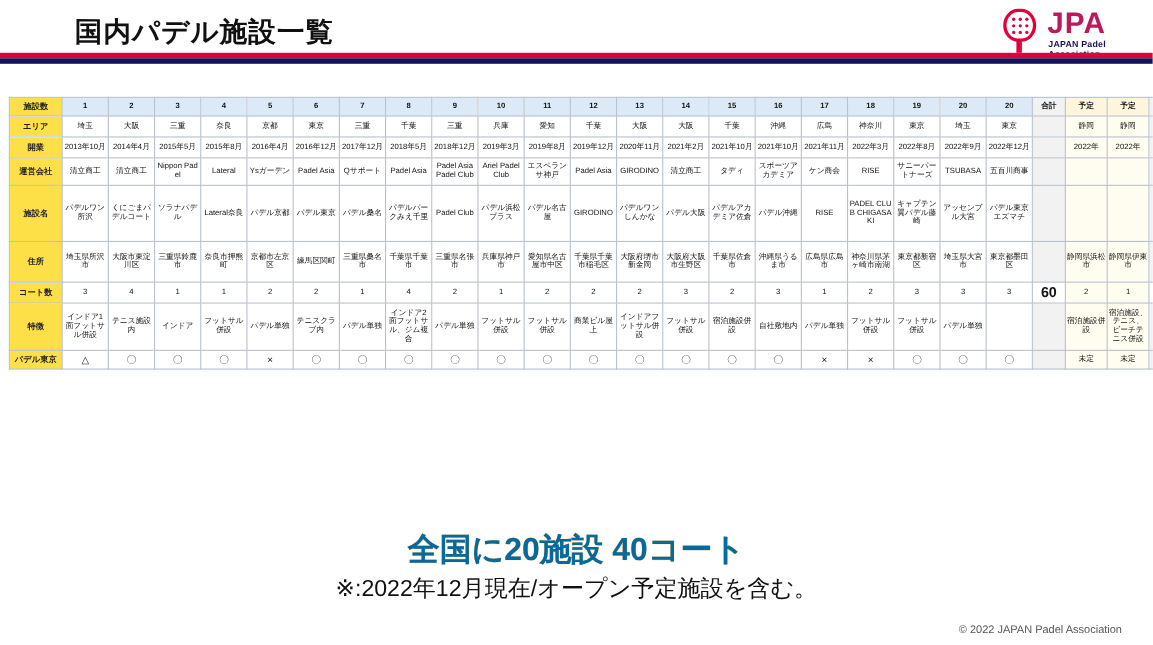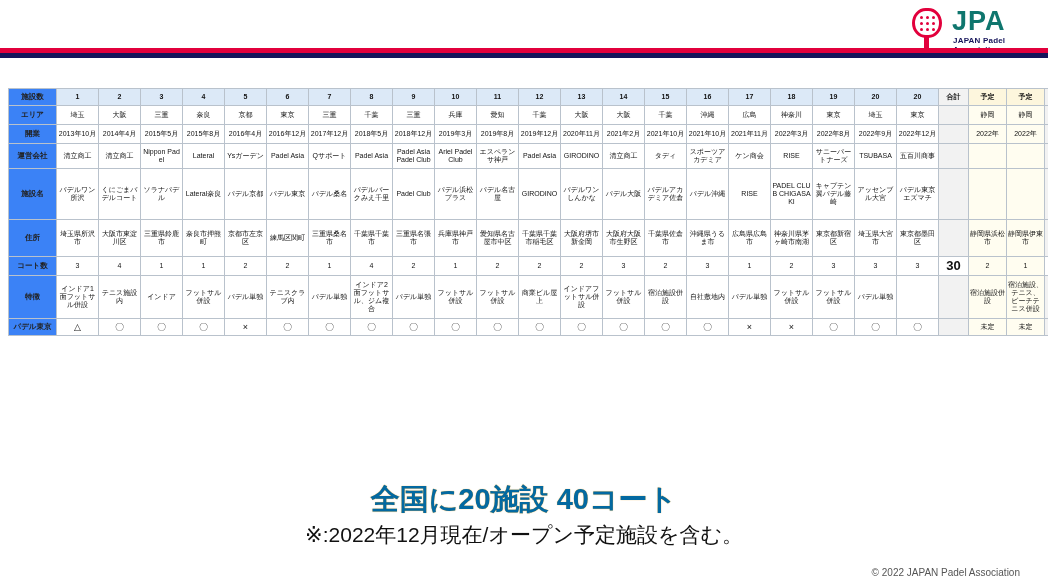--- a/index.html
+++ b/index.html
@@ -35,21 +35,21 @@
     position:absolute;left:8px;top:6px;width:18px;height:18px;
   }
   .logo-racket .dots i{
     position:absolute;width:3px;height:3px;background:#e2003c;border-radius:50%;
   }
   .logo-racket .handle{
     position:absolute;left:14px;top:28px;width:5px;height:12px;background:#e2003c;
   }
   .logo-text{
     position:absolute;left:42px;top:2px;
-    font-size:27px;font-weight:bold;color:#0f766e;letter-spacing:1px;
+    font-size:27px;font-weight:bold;color:#be185d;letter-spacing:1px;
   }
   .logo-sub{
     position:absolute;left:43px;top:32px;
     font-size:8px;font-weight:bold;color:#15145a;letter-spacing:.2px;
   }
   .bar-red{position:absolute;left:0;top:48px;width:1048px;height:5px;background:#e2003c;}
   .bar-navy{position:absolute;left:0;top:53px;width:1048px;height:5px;background:#15145a;}
 
   
   .table-wrap{
@@ -65,21 +65,21 @@
   td,th{
     border:1px solid #b9c2cc;
     text-align:center;
     vertical-align:middle;
     padding:1px 1px;
     line-height:1.15;
     word-break:break-all;
     overflow:hidden;
   }
   .rowhead{
-    background:#3b82f6;
+    background:#fde047;
     font-weight:bold;
     width:48px;
     font-size:7.5px;
     color:#222;
   }
   .numhead{
     background:#dce9f7;
     font-weight:bold;
     height:14px;
   }
@@ -110,20 +110,21 @@
   }
   .copyright{
     position:absolute;right:28px;bottom:8px;
     font-size:10px;font-weight:normal;color:#555;
   }
 </style>
 </head>
 <body>
 
 <div class="header">
+  <div class="header-title">国内パデル施設一覧</div>
   <div class="logo-box">
     <div class="logo-racket">
       <div class="oval"></div>
       <div class="dots">
         <i style="left:2px;top:2px"></i>
           <i style="left:8px;top:2px"></i>
           <i style="left:14px;top:2px"></i>
         <i style="left:2px;top:8px"></i>
           <i style="left:8px;top:8px"></i>
           <i style="left:14px;top:8px"></i>
@@ -335,21 +336,21 @@
           <td class="cell">2</td>
           <td class="cell">2</td>
           <td class="cell">3</td>
           <td class="cell">2</td>
           <td class="cell">3</td>
           <td class="cell">1</td>
           <td class="cell">2</td>
           <td class="cell">3</td>
           <td class="cell">3</td>
           <td class="cell">3</td>
-          <td class="total" rowspan="1">30</td>
+          <td class="total" rowspan="1">60</td>
           <td class="plan">2</td>
           <td class="plan">1</td>
           <td class="total">43</td>
         </tr>
         <tr class="r-feature">
           <td class="rowhead">特徴</td>
           <td class="cell">インドア1面フットサル併設</td>
           <td class="cell">テニス施設内</td>
           <td class="cell">インドア</td>
           <td class="cell">フットサル併設</td>

